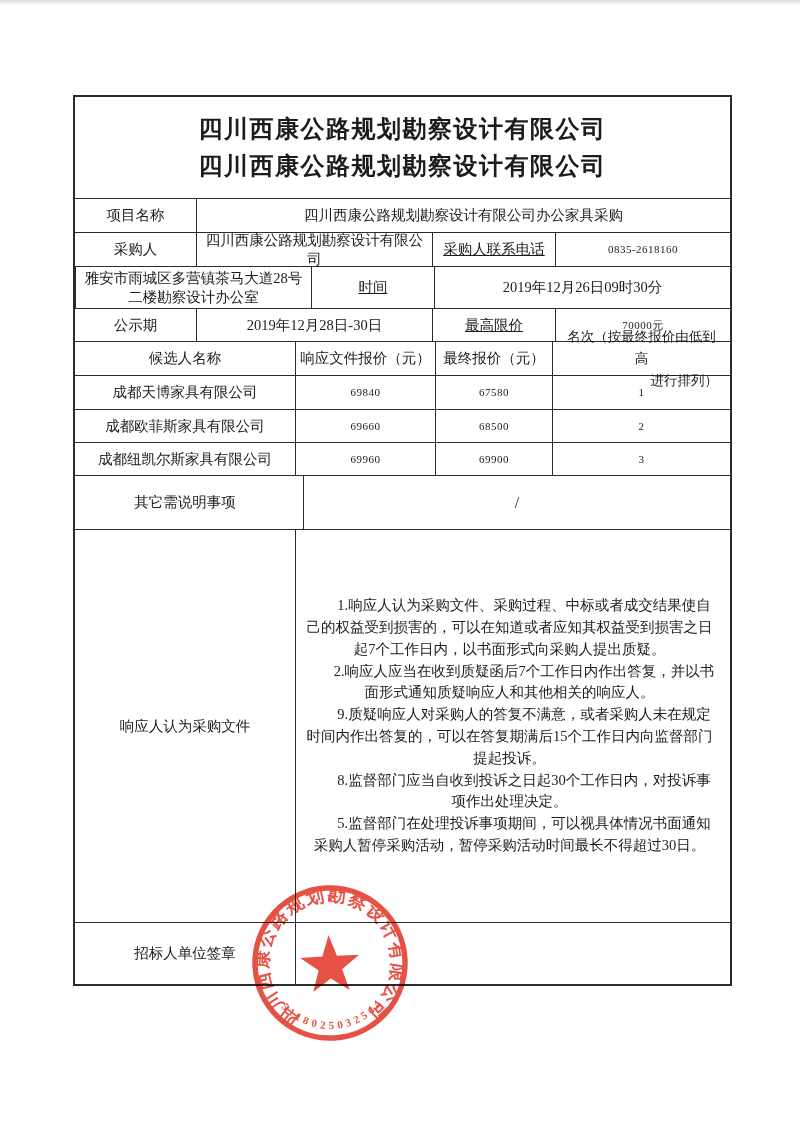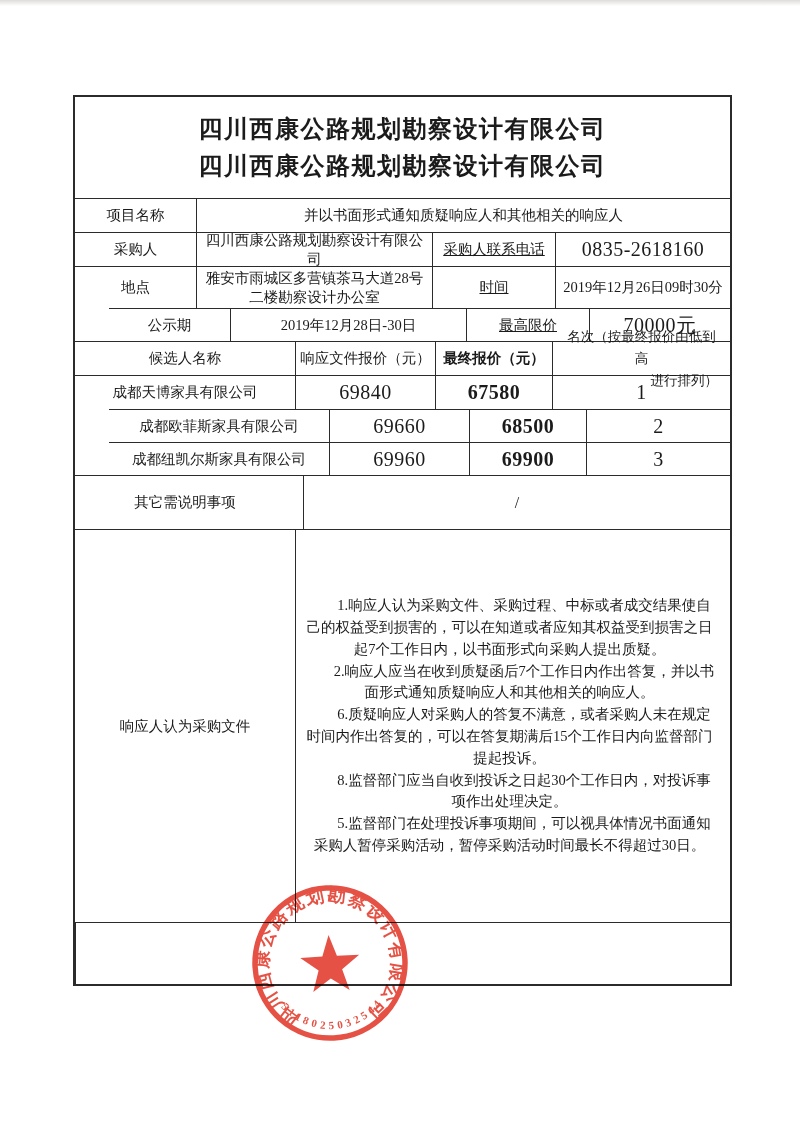--- a/index.html
+++ b/index.html
@@ -13,30 +13,30 @@
   
   .doc{position:absolute;left:73px;top:95px;width:659px;box-sizing:border-box;
     border:2px solid #2b2b2b;background:#fff;}
   .row{display:flex;border-top:1.5px solid #2b2b2b;align-items:stretch;box-sizing:border-box;}
   .row.first{border-top:none;}
   .cell{border-left:1.5px solid #2b2b2b;box-sizing:border-box;
     display:flex;flex-direction:column;align-items:center;justify-content:center;
     text-align:center;font-size:14.5px;line-height:19px;padding:2px 4px;}
   .cell.nol{border-left:none;}
   .wA{width:121px;text-align:center;} .wB{width:236px;} .wC{width:123px;text-decoration:underline;} .wD{flex:1;}
-  .wN{width:220px;} .wP{width:140px;} .wQ{width:117px;font-weight:bold;}
-  .h-title{height:101px;} .h34{height:34px;} .h42{height:42px;} .h33{height:33px;margin-left:34px;}
+  .wN{width:220px;} .wP{width:140px;} .wQ{width:117px;}
+  .h-title{height:101px;} .h34{height:34px;} .h42{height:42px;} .h33{height:33px;}
   .h54{height:54px;gap:8px;} .h393{height:393px;} .h62{height:62px;}
   .title-block{width:100%;display:flex;flex-direction:column;justify-content:center;
     align-items:center;gap:3px;}
   .title-line{font-size:24px;font-weight:bold;letter-spacing:1.5px;line-height:34px;}
   .rank-head{font-size:13.5px;line-height:22px;width:100%;padding:0 4px;box-sizing:border-box;}
   .rank-head .l1{display:block;text-align:center;}
   .rank-head .l2{display:block;text-align:right;padding-right:4px;font-family:Liberation Serif, serif;}
-  .num{font-size:20px;letter-spacing:0.5px;}
+  .num{font-size:11px;letter-spacing:0.5px;}
   .objection-body{align-items:flex-start;text-align:center;padding:8px 14px 8px 7px;}
   .objection-body p{margin:0;text-indent:2em;font-size:14.5px;line-height:21.8px;}
   .slash{font-size:16px;}
   
   .stamp{position:absolute;left:245px;top:878px;width:170px;height:170px;
     opacity:0.88;mix-blend-mode:multiply;pointer-events:none;transform:rotate(-3deg);}
   .stamp text{font-family:"Liberation Serif","DejaVu Serif",serif;}
   .stamp .arc-company{font-size:18px;font-weight:bold;letter-spacing:2px;}
   .stamp .arc-number{font-size:11px;font-weight:bold;letter-spacing:3.6px;}
 </style>
@@ -49,32 +49,31 @@
 
   <div class="row first h-title">
     <div class="cell nol wD title-block">
       <span class="title-line">四川西康公路规划勘察设计有限公司</span>
       <span class="title-line">四川西康公路规划勘察设计有限公司</span>
     </div>
   </div>
 
   <div class="row h34">
     <div class="cell nol wA">项目名称</div>
-    <div class="cell wD">并以书面形式通知质疑响应人和其他相关的响应人</div>
+    <div class="cell wD">四川西康公路规划勘察设计有限公司办公家具采购</div>
   </div>
 
   <div class="row h34">
     <div class="cell nol wA">采购人</div>
     <div class="cell wB">四川西康公路规划勘察设计有限公司</div>
     <div class="cell wC">采购人联系电话</div>
     <div class="cell wD num">0835-2618160</div>
   </div>
 
   <div class="row h42">
-    <div class="cell nol wA">地点</div>
     <div class="cell wB">
       <span>雅安市雨城区多营镇茶马大道28号</span>
       <span>二楼勘察设计办公室</span>
     </div>
     <div class="cell wC">时间</div>
     <div class="cell wD">2019年12月26日09时30分</div>
   </div>
 
   <div class="row h33">
     <div class="cell nol wA">公示期</div>
@@ -117,27 +116,28 @@
   <div class="row h54">
     <div class="cell nol wN">其它需说明事项</div>
     <div class="cell wD slash">/</div>
   </div>
 
   <div class="row h393">
     <div class="cell nol wN">响应人认为采购文件</div>
     <div class="cell wD objection-body">
       <p>1.响应人认为采购文件、采购过程、中标或者成交结果使自己的权益受到损害的，可以在知道或者应知其权益受到损害之日起7个工作日内，以书面形式向采购人提出质疑。</p>
       <p>2.响应人应当在收到质疑函后7个工作日内作出答复，并以书面形式通知质疑响应人和其他相关的响应人。</p>
-      <p>6.质疑响应人对采购人的答复不满意，或者采购人未在规定时间内作出答复的，可以在答复期满后15个工作日内向监督部门提起投诉。</p>
+      <p>9.质疑响应人对采购人的答复不满意，或者采购人未在规定时间内作出答复的，可以在答复期满后15个工作日内向监督部门提起投诉。</p>
       <p>8.监督部门应当自收到投诉之日起30个工作日内，对投诉事项作出处理决定。</p>
       <p>5.监督部门在处理投诉事项期间，可以视具体情况书面通知采购人暂停采购活动，暂停采购活动时间最长不得超过30日。</p>
     </div>
   </div>
 
   <div class="row h62">
+    <div class="cell nol wN">招标人单位签章</div>
     <div class="cell wD"></div>
   </div>
 
 </div>
 
 <svg class="stamp" viewBox="0 0 170 170">
   <defs>
     <path id="arcTop" d="M 52.1 137.6 A 62 62 0 1 1 117.9 137.6" fill="none"></path>
     <path id="arcBottom" d="M 29 120 A 66 66 0 0 0 141 120" fill="none"></path>
   </defs>

